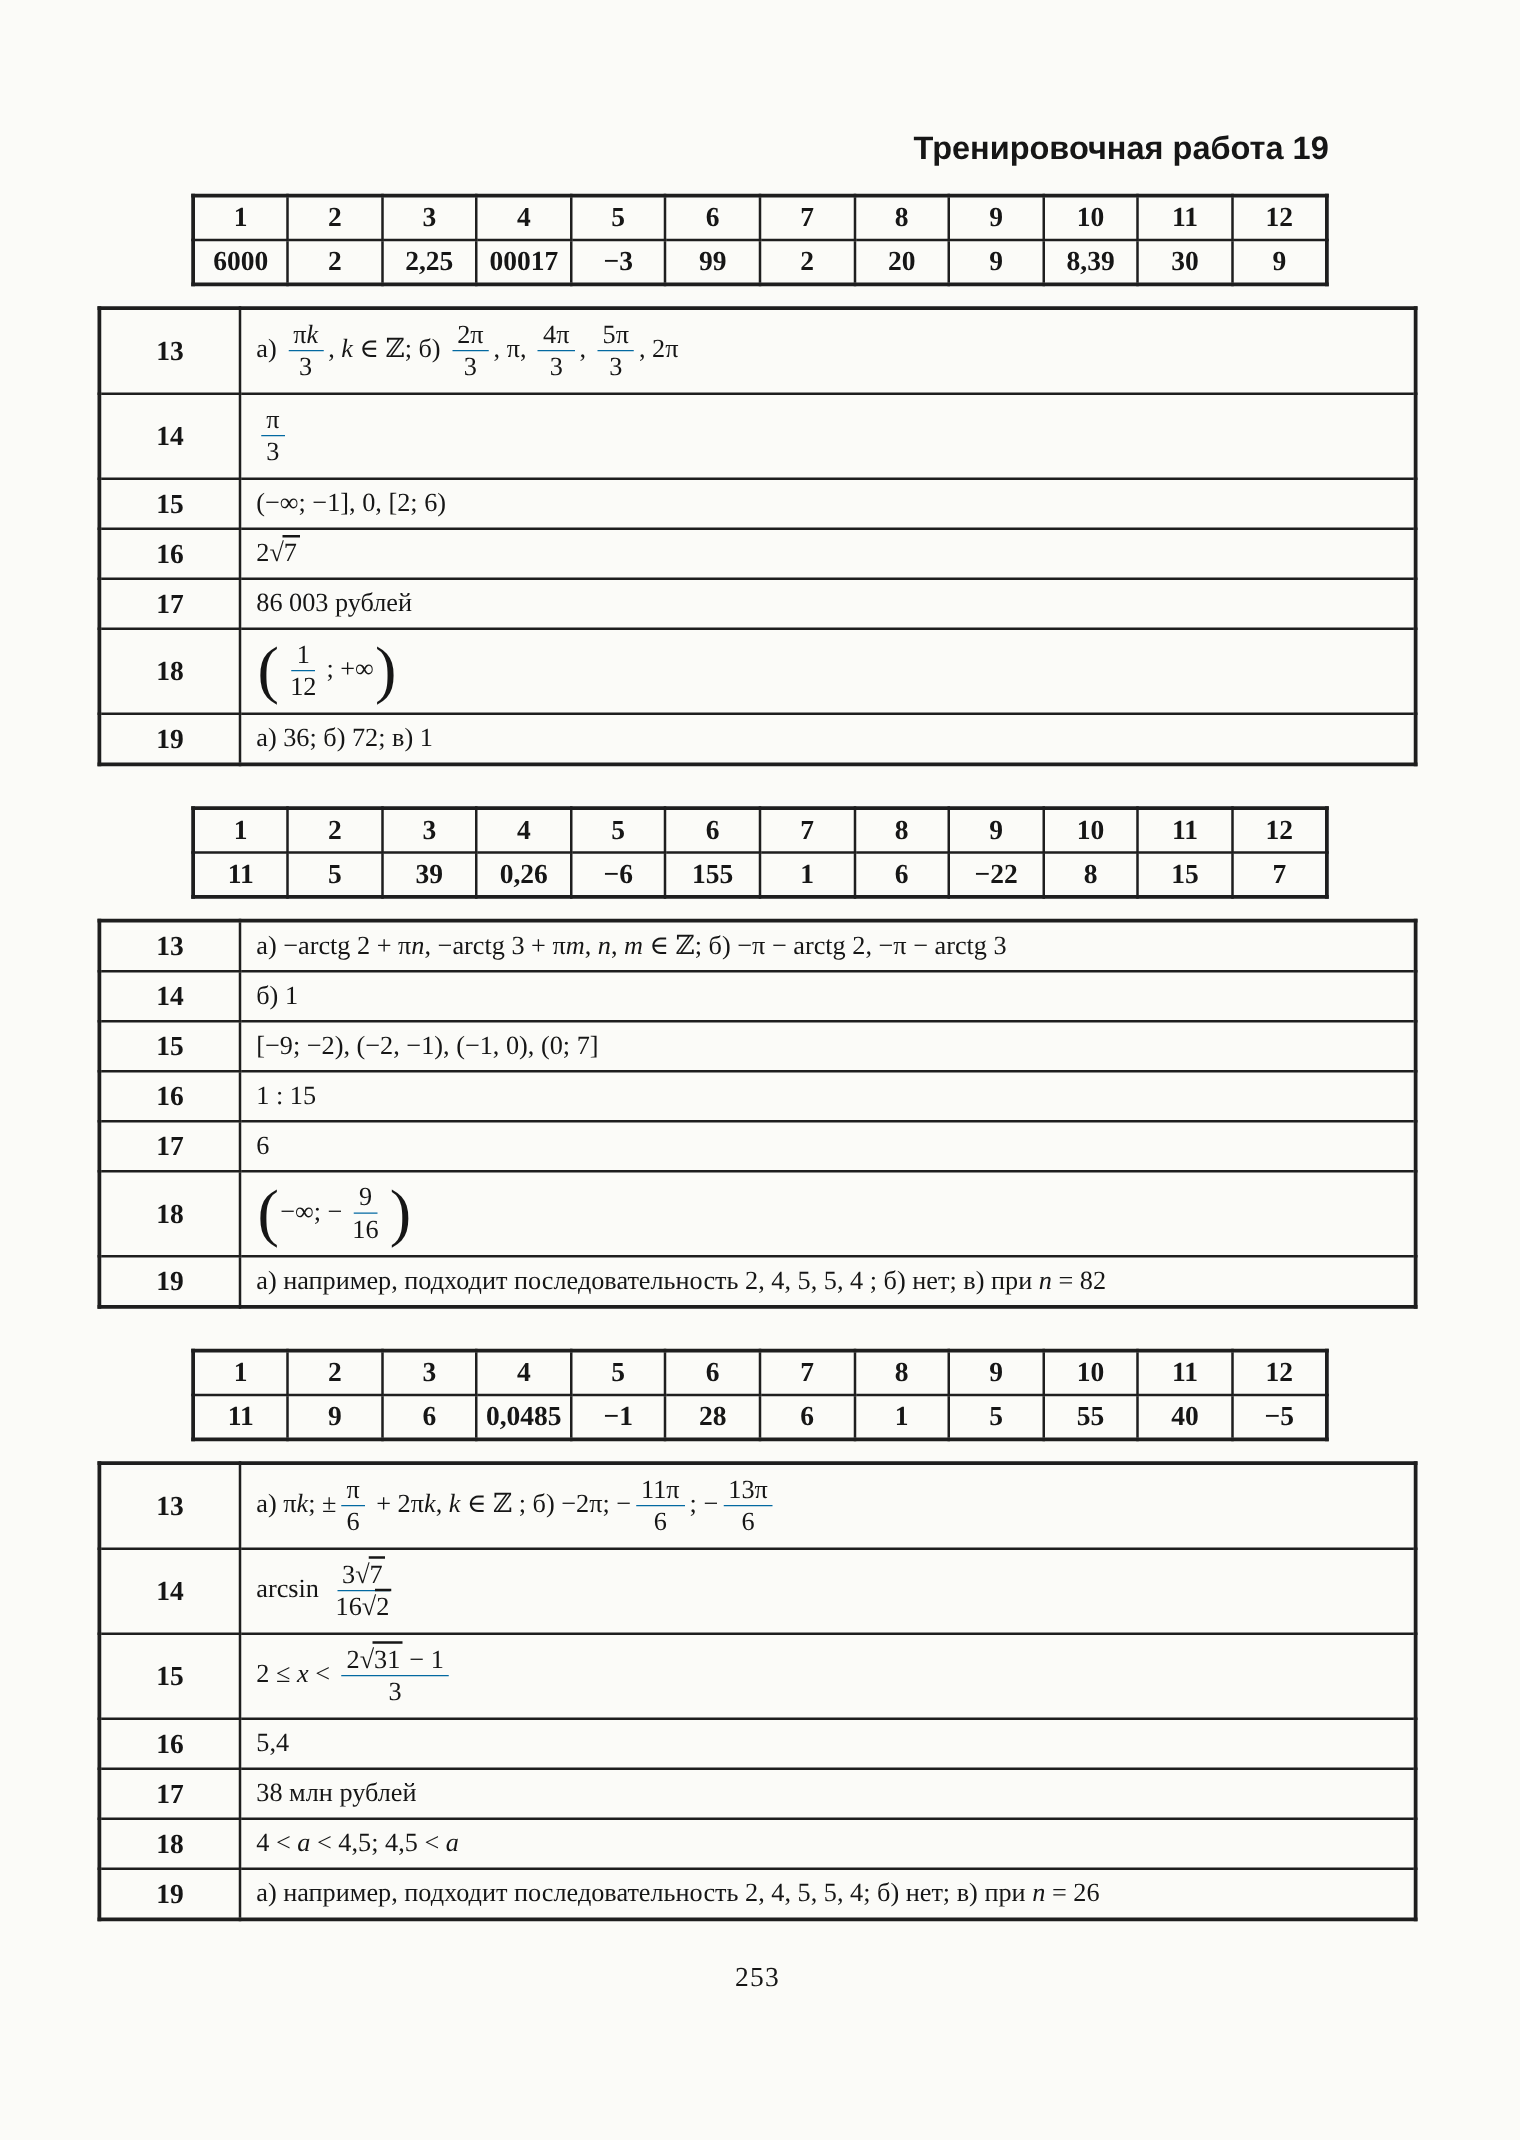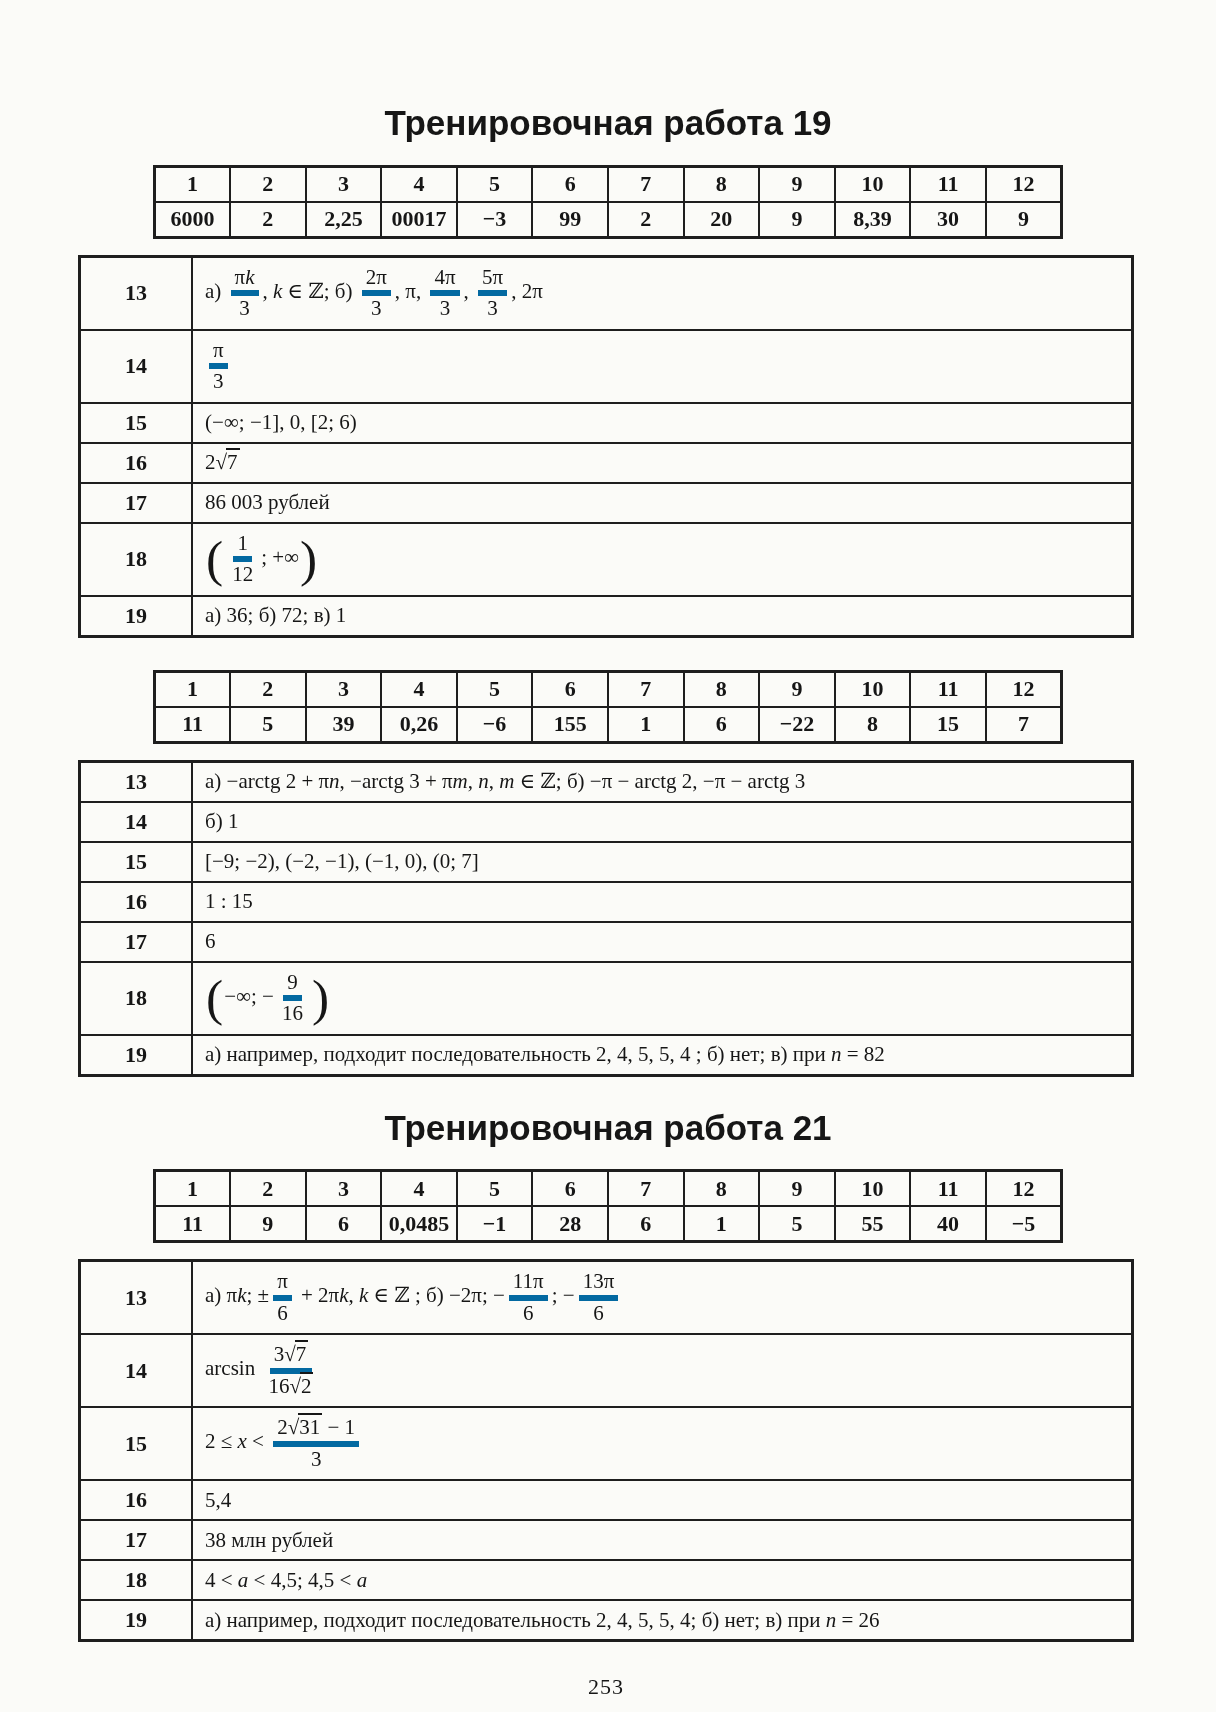--- a/index.html
+++ b/index.html
@@ -14,23 +14,23 @@
   .content {
     margin-left: 78px;
     width: 1056px;
     padding-top: 104px;
     box-sizing: border-box;
   }
   .work { margin-bottom: 32px; }
   .work-title {
     font-family: "Liberation Sans", "DejaVu Sans", sans-serif;
     font-weight: bold;
-    font-size: 35px;
+    font-size: 26px;
     line-height: 1.1;
-    text-align: center;
+    text-align: right;
     width: 910px;
     margin: 0 0 22px 75px;
   }
   table.num-table {
     border-collapse: collapse;
     table-layout: fixed;
     width: 910px;
     margin: 0 0 10px 75px;
     border: 3px solid #1e1e1e;
     font-weight: bold;
@@ -65,21 +65,21 @@
   .frac {
     display: inline-flex;
     flex-direction: column;
     align-items: center;
     vertical-align: middle;
     margin: 2px 4px;
     text-align: center;
   }
   .frac .fnum {
     display: block;
-    border-bottom: 6px solid #0369a1;
+    border-bottom: 1px solid #0369a1;
     padding: 0 4px 1px;
     line-height: 1.12;
     white-space: nowrap;
   }
   .frac .fden {
     display: block;
     padding: 1px 4px 0;
     line-height: 1.12;
     white-space: nowrap;
   }
@@ -260,21 +260,20 @@
         </tr>
         <tr>
           <td class="qcol">19</td>
           <td class="acol">а) например, подходит последовательность 2, 4, 5, 5, 4 ; б) нет; в) при <span class="mvar">n</span> = 82</td>
         </tr>
       </tbody>
     </table>
   </section>
 
   <section class="work">
-    <h2 class="work-title">Тренировочная работа 21</h2>
     <table class="num-table">
       <tbody>
         <tr>
             <td>1</td>
             <td>2</td>
             <td>3</td>
             <td>4</td>
             <td>5</td>
             <td>6</td>
             <td>7</td>

